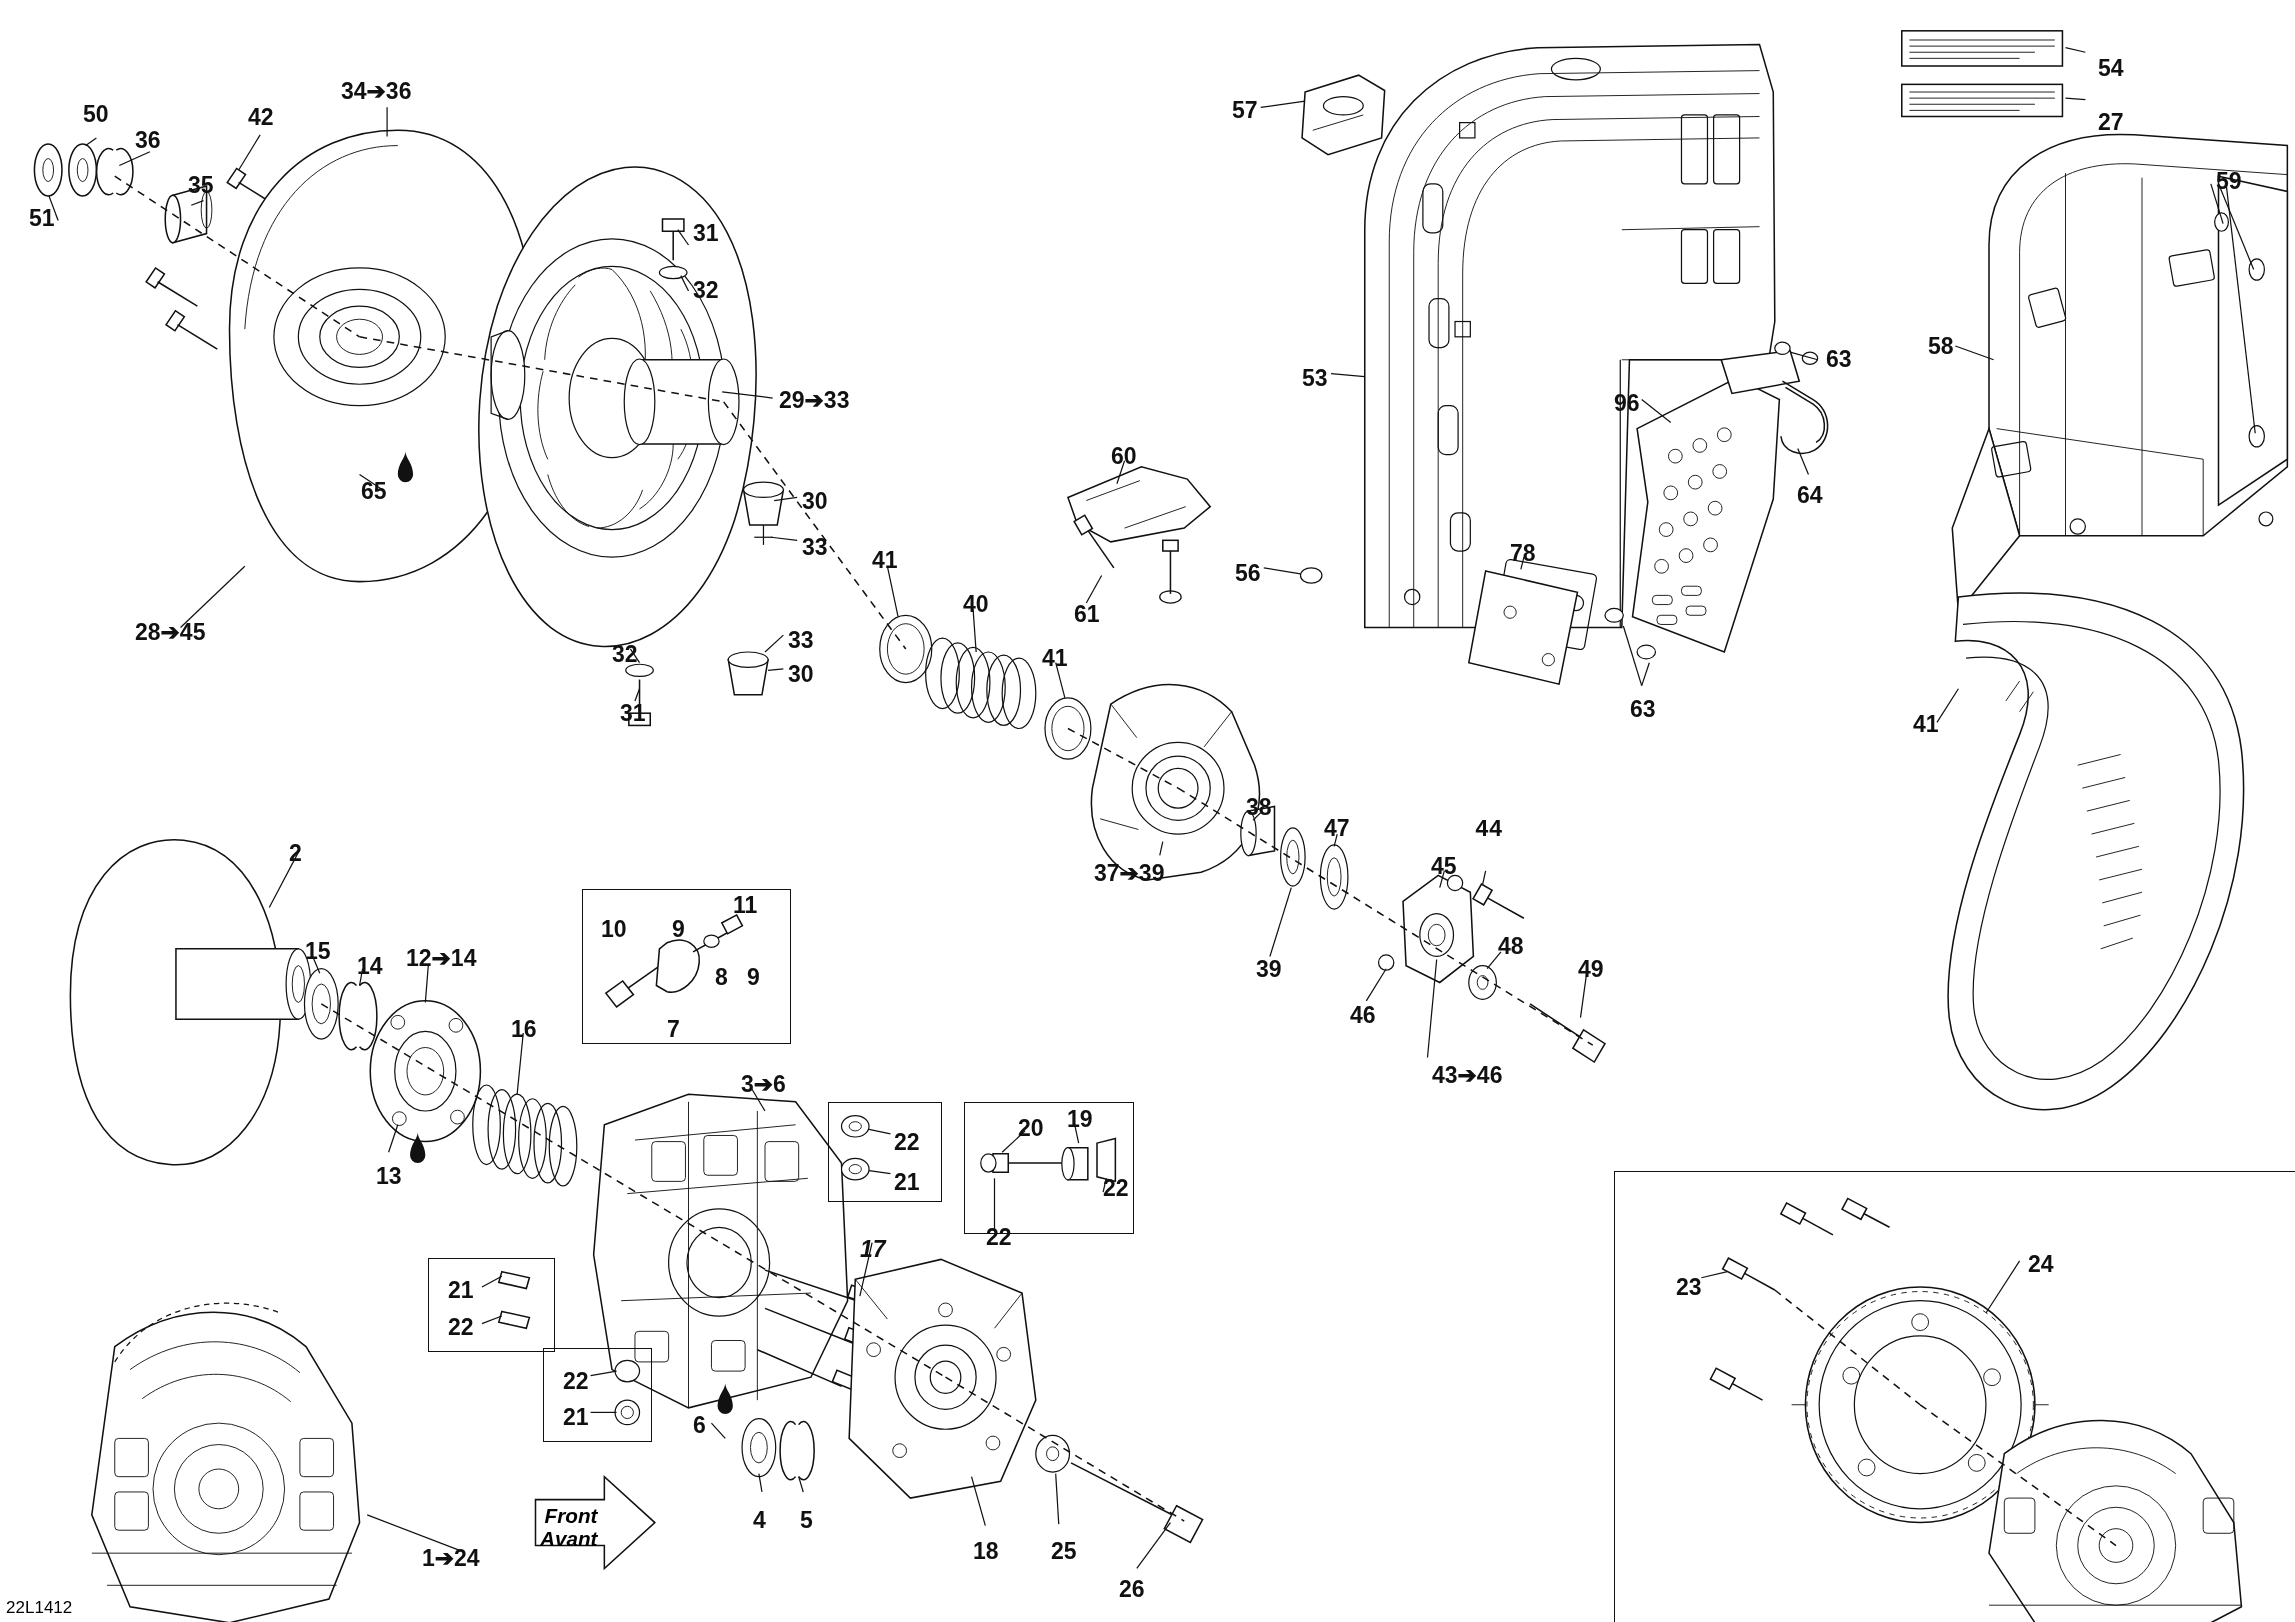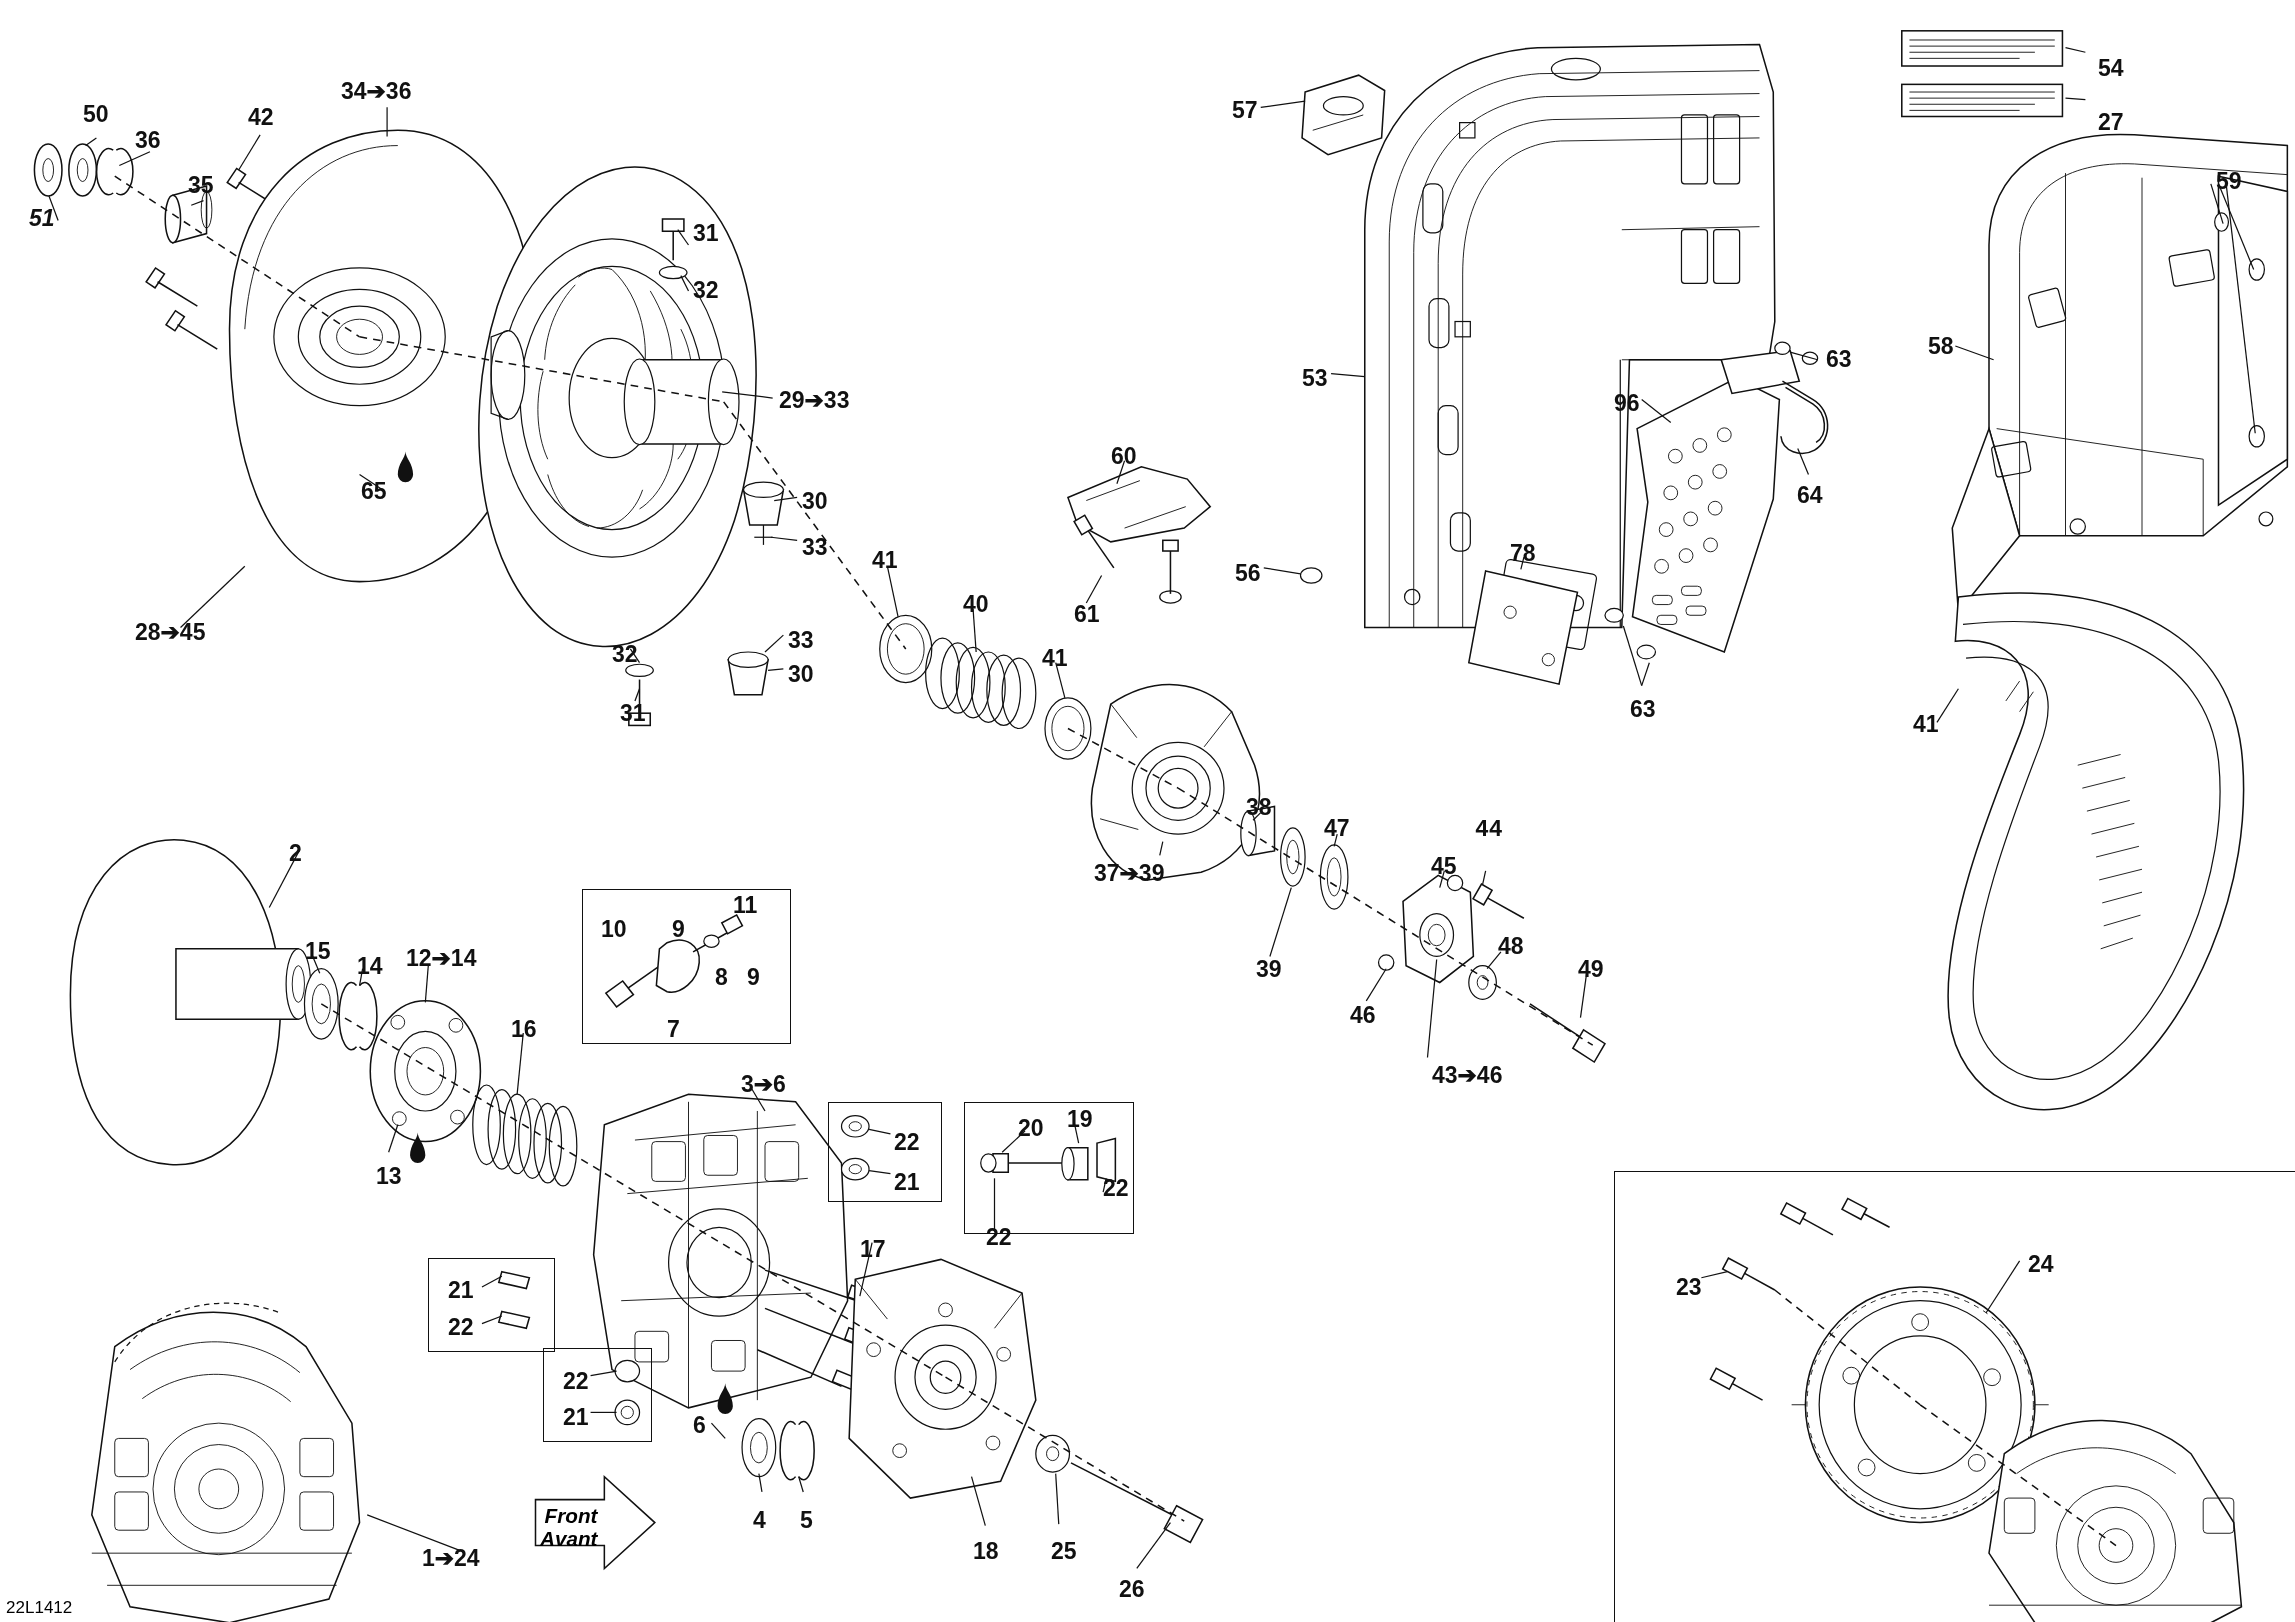--- a/index.html
+++ b/index.html
@@ -536,21 +536,21 @@
 
 
   <div class="frontbox" style="left:540px;top:1504px;width:115px;height:46px;">
     <div class="t1" style="left:4.6px;top:0;">Front</div>
     <div class="t2" style="left:0px;top:23px;">Avant</div>
   </div>
 
   <div class="corner">22L1412</div>
 
   <div id="callout-layer">
-      <div class="lbl" style="left: 29px; top: 207px; font-style: italic;">51</div>
+      <div class="lbl" style="left: 29px; top: 207px;">51</div>
       <div class="lbl" style="left: 83px; top: 103px;">50</div>
       <div class="lbl" style="left: 135px; top: 129px;">36</div>
       <div class="lbl" style="left: 188px; top: 174px;">35</div>
       <div class="lbl" style="left: 248px; top: 106px;">42</div>
       <div class="lbl" style="left: 341px; top: 80px;">34➔36</div>
       <div class="lbl" style="left: 693px; top: 222px;">31</div>
       <div class="lbl" style="left: 693px; top: 279px;">32</div>
       <div class="lbl" style="left: 779px; top: 389px;">29➔33</div>
       <div class="lbl" style="left: 802px; top: 490px;">30</div>
       <div class="lbl" style="left: 802px; top: 536px;">33</div>
@@ -600,21 +600,21 @@
       <div class="lbl" style="left: 715px; top: 966px;">8</div>
       <div class="lbl" style="left: 747px; top: 966px;">9</div>
       <div class="lbl" style="left: 667px; top: 1018px;">7</div>
       <div class="lbl" style="left: 741px; top: 1073px;">3➔6</div>
       <div class="lbl" style="left: 894px; top: 1131px;">22</div>
       <div class="lbl" style="left: 894px; top: 1171px;">21</div>
       <div class="lbl" style="left: 1018px; top: 1117px;">20</div>
       <div class="lbl" style="left: 1067px; top: 1108px;">19</div>
       <div class="lbl" style="left: 1103px; top: 1177px;">22</div>
       <div class="lbl" style="left: 986px; top: 1226px;">22</div>
-      <div class="lbl" style="left: 860px; top: 1238px;">17</div>
+      <div class="lbl" style="left: 860px; top: 1238px; font-style: italic;">17</div>
       <div class="lbl" style="left: 448px; top: 1279px;">21</div>
       <div class="lbl" style="left: 448px; top: 1316px;">22</div>
       <div class="lbl" style="left: 563px; top: 1370px;">22</div>
       <div class="lbl" style="left: 563px; top: 1406px;">21</div>
       <div class="lbl" style="left: 693px; top: 1414px;">6</div>
       <div class="lbl" style="left: 753px; top: 1509px;">4</div>
       <div class="lbl" style="left: 800px; top: 1509px;">5</div>
       <div class="lbl" style="left: 973px; top: 1540px;">18</div>
       <div class="lbl" style="left: 1051px; top: 1540px;">25</div>
       <div class="lbl" style="left: 1119px; top: 1578px;">26</div>

